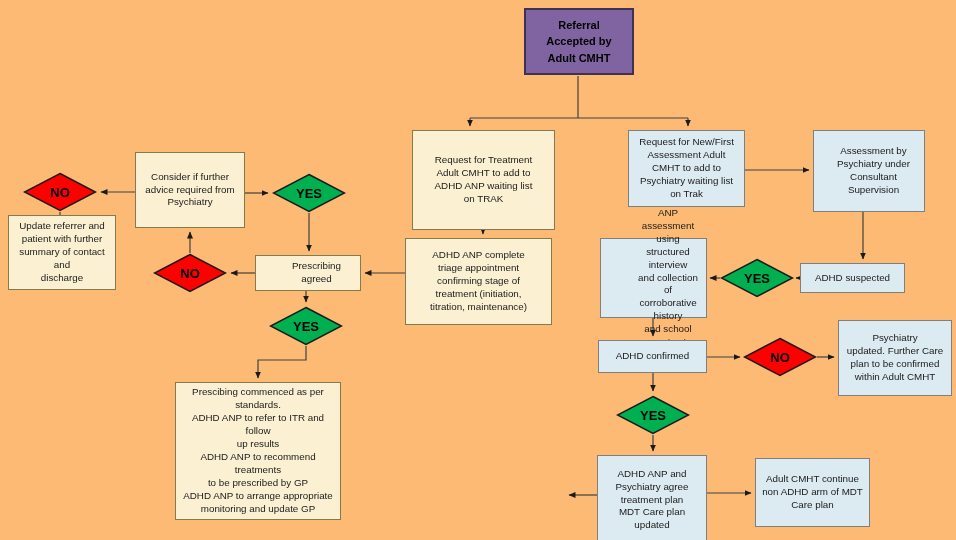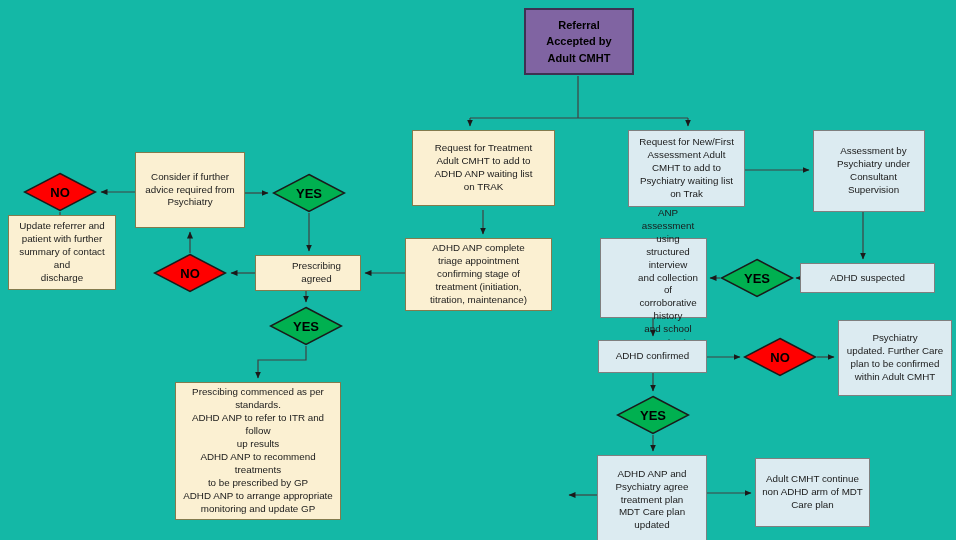--- a/index.html
+++ b/index.html
@@ -1,17 +1,17 @@
 <!DOCTYPE html>
 <html><head>
 <meta charset="utf-8">
 <style>
   html,body{margin:0;padding:0;background:#ffffff;}
   .canvas{
-    position:relative;width:956px;height:540px;background:#14b8a6;overflow:hidden;
+    position:relative;width:956px;height:540px;background:#fdba74;overflow:hidden;
     font-family:"Liberation Sans", sans-serif;color:#1a1a1a;
   }
   #edge-layer{position:absolute;left:0;top:0;width:956px;height:540px;}
   .node{
     position:absolute;box-sizing:border-box;display:flex;align-items:center;justify-content:center;
     text-align:center;font-size:9.8px;line-height:1.32;padding:2px 3px;
     white-space:pre-line;z-index:2;
   }
   .node.cream{background:#FBF0D2;border:1.3px solid #837B4D;}
   .node.blue{background:#DCEBF1;border:1.3px solid #7F7F7F;}
@@ -61,36 +61,36 @@
       <polyline points="653,373 653,391" fill="none" stroke="#404040" stroke-width="1.2" marker-end="url(#arrow)"></polyline>
       <polyline points="653,435 653,451" fill="none" stroke="#404040" stroke-width="1.2" marker-end="url(#arrow)"></polyline>
       <polyline points="707,493 751,493" fill="none" stroke="#404040" stroke-width="1.2" marker-end="url(#arrow)"></polyline>
       <polyline points="597,495 569,495" fill="none" stroke="#404040" stroke-width="1.2" marker-end="url(#arrow)"></polyline>
     </svg>
 
   <div class="node purple" style="left:524px;top:8px;width:110px;height:67px;">Referral
 Accepted by
 Adult CMHT</div>
 
-  <div class="node cream" style="left:412px;top:130px;width:143px;height:76px;">Request for Treatment
+  <div class="node cream" style="left:412px;top:130px;width:143px;height:100px;">Request for Treatment
 Adult CMHT to add to
 ADHD ANP waiting list
 on TRAK</div>
 
   <div class="node blue" style="left:628px;top:130px;width:117px;height:77px;">Request for New/First
 Assessment  Adult
 CMHT to add to
 Psychiatry waiting list
 on Trak</div>
 
   <div class="node blue" style="left:813px;top:130px;width:112px;height:82px;padding-left:12px;">Assessment by
 Psychiatry under
 Consultant Supervision</div>
 
-  <div class="node cream" style="left:405px;top:238px;width:147px;height:73px;">ADHD ANP complete
+  <div class="node cream" style="left:405px;top:238px;width:147px;height:87px;">ADHD ANP complete
 triage appointment
 confirming stage of
 treatment (initiation,
 titration, maintenance)</div>
 
   <div class="node cream" style="left:255px;top:255px;width:106px;height:36px;padding-left:20px;">Prescribing agreed</div>
 
   <div class="node cream" style="left:135px;top:152px;width:110px;height:76px;">Consider if further
 advice required from
 Psychiatry</div>
@@ -108,21 +108,21 @@
 to be prescribed by GP
 ADHD ANP to arrange  appropriate
 monitoring and update GP</div>
 
   <div class="node blue" style="left:600px;top:238px;width:107px;height:80px;padding-left:32px;">ANP assessment using
 structured interview
 and collection of
 corroborative history
 and school reports etc</div>
 
-  <div class="node blue" style="left:800px;top:263px;width:135px;height:30px;">ADHD suspected</div>
+  <div class="node blue" style="left:800px;top:263px;width:105px;height:30px;">ADHD suspected</div>
 
   <div class="node blue" style="left:598px;top:340px;width:109px;height:33px;">ADHD confirmed</div>
 
   <div class="node blue" style="left:838px;top:320px;width:114px;height:76px;">Psychiatry
 updated.  Further Care
 plan to be confirmed
 within Adult CMHT</div>
 
   <div class="node blue" style="left:597px;top:455px;width:110px;height:90px;">ADHD ANP and
 Psychiatry agree

